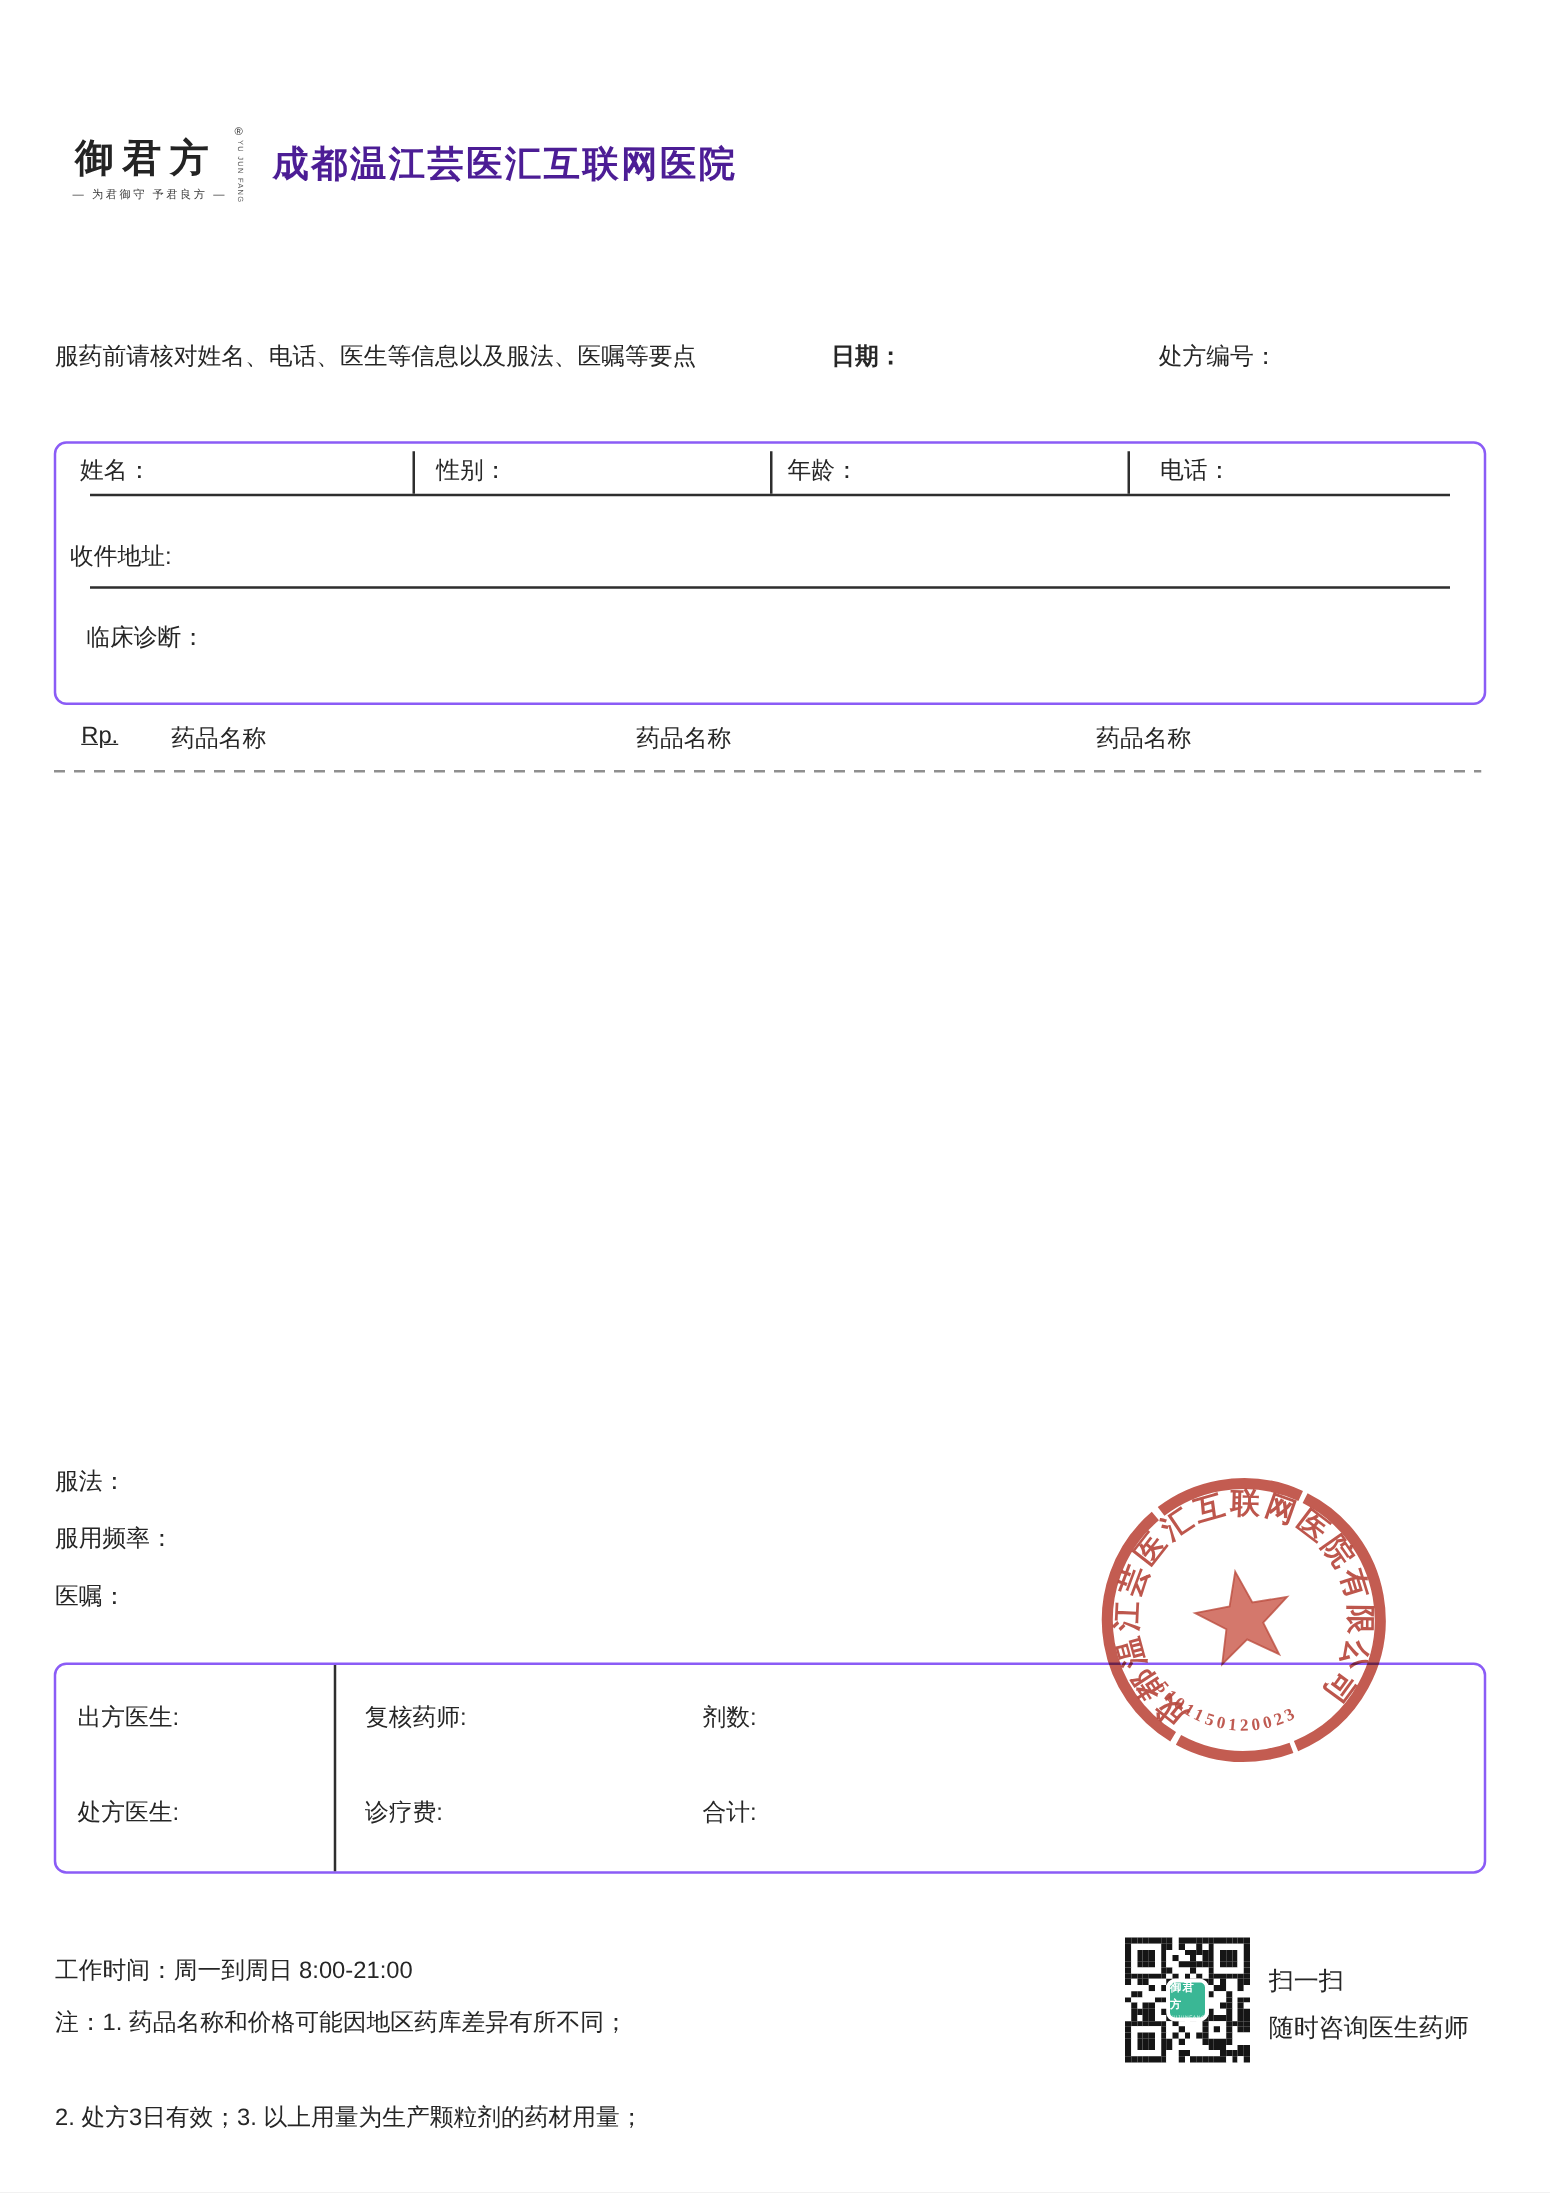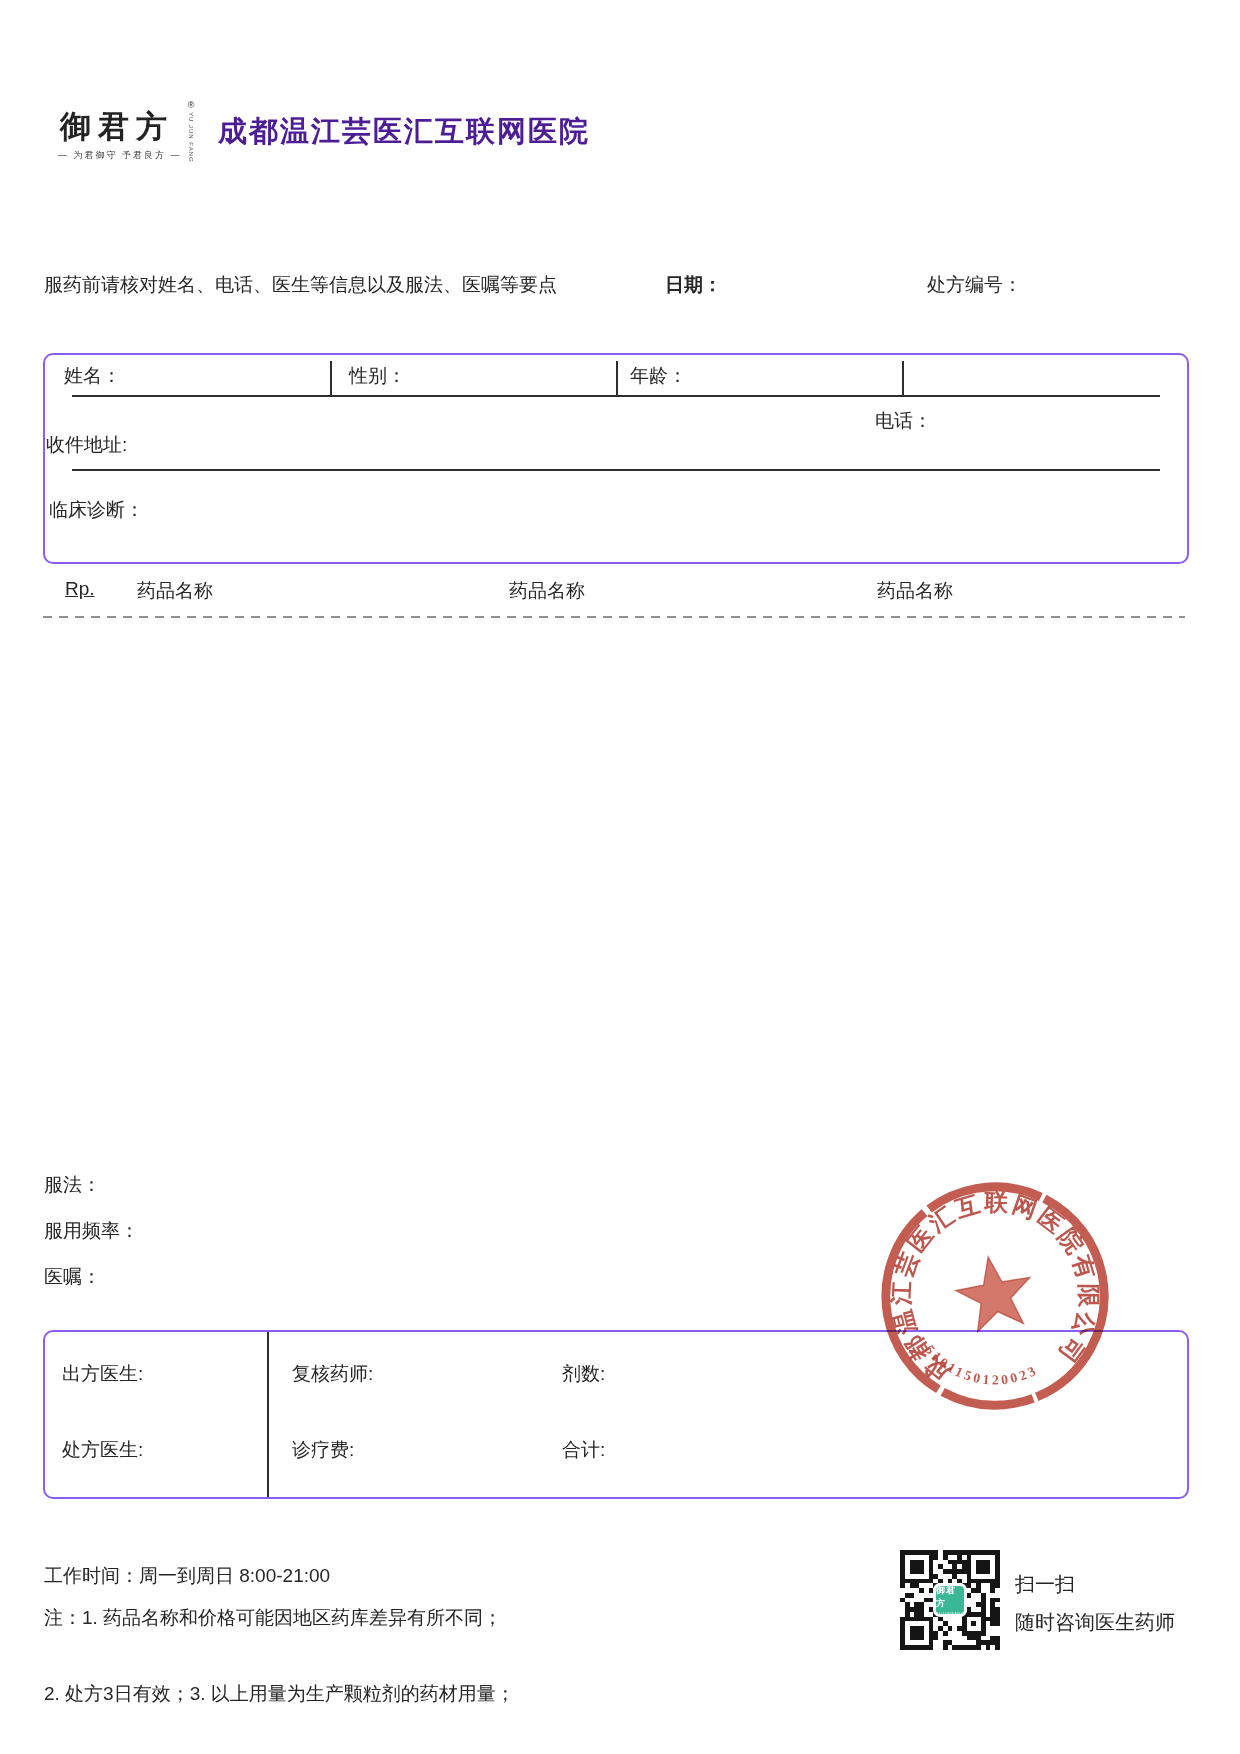--- a/index.html
+++ b/index.html
@@ -66,28 +66,28 @@
   <div class="abs hosp-title">成都温江芸医汇互联网医院</div>
 
   <div class="abs notice">服药前请核对姓名、电话、医生等信息以及服法、医嘱等要点</div>
   <div class="abs date-label">日期：</div>
   <div class="abs rxno-label">处方编号：</div>
 
   <div class="abs box patient-box">
     <span class="lbl" style="left:19px;top:8px;">姓名：</span>
     <span class="lbl" style="left:304px;top:8px;">性别：</span>
     <span class="lbl" style="left:585px;top:8px;">年龄：</span>
-    <span class="lbl" style="left:830px;top:8px;margin-top:45px;">电话：</span>
+    <span class="lbl" style="left:883px;top:8px;">电话：</span>
     <span class="vline" style="left:285px;top:6px;height:34px;"></span>
     <span class="vline" style="left:571px;top:6px;height:34px;"></span>
     <span class="vline" style="left:857px;top:6px;height:34px;"></span>
     <span class="hline" style="top:40px;"></span>
-    <span class="lbl" style="left:1px;top:77px;text-align:center;">收件地址:</span>
+    <span class="lbl" style="left:11px;top:77px;text-align:center;">收件地址:</span>
     <span class="hline" style="top:114px;"></span>
-    <span class="lbl" style="left:4px;top:142px;">临床诊断：</span>
+    <span class="lbl" style="left:24px;top:142px;">临床诊断：</span>
   </div>
 
   <div class="abs rp-label">Rp.</div>
   <div class="abs drug-col" style="left:137px;">药品名称</div>
   <div class="abs drug-col" style="left:509px;">药品名称</div>
   <div class="abs drug-col" style="left:877px;">药品名称</div>
   <div class="abs dash-line"></div>
 
   <div class="abs usage-lbl" style="top:1172px;">服法：</div>
   <div class="abs usage-lbl" style="top:1218px;">服用频率：</div>

